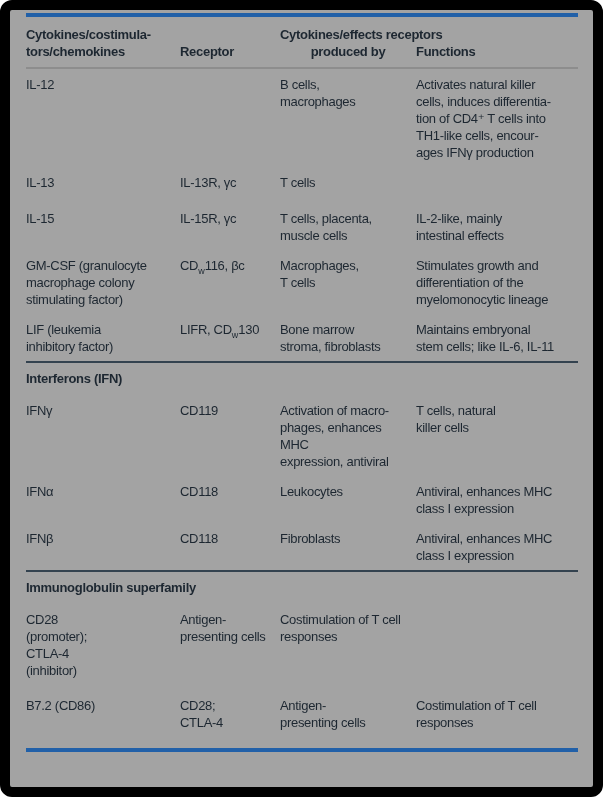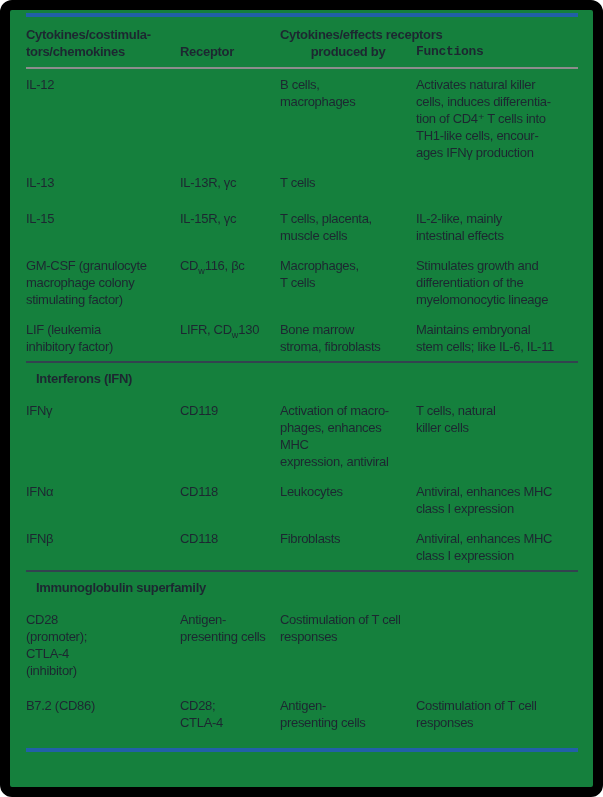--- a/index.html
+++ b/index.html
@@ -1,54 +1,53 @@
 <!DOCTYPE html>
 <html><head>
 <meta charset="utf-8">
 <title>Table</title>
 <style>
   html, body { margin: 0; padding: 0; background: #ffffff; }
   .figure {
     width: 603px; height: 797px; box-sizing: border-box;
     border: 10px solid #000000; border-radius: 12px;
-    background: #15803d; overflow: hidden;
+    background: #a3a3a3; overflow: hidden;
     padding: 0 15px 0 16px;
     font-family: "Liberation Sans", "DejaVu Sans", sans-serif;
     color: #1d2731;
     letter-spacing: -0.3px;
   }
   .rule-blue-top  { height: 4px; background: #2160a8; margin-top: 3px; }
   .rule-blue-bottom { height: 4px; background: #2160a8; margin-top: 5px; }
   .rule-gray { height: 2px; background: #8d8d8d; }
   .rule-dark { height: 2px; background: #33424f; }
 
   .thead {
     display: grid; grid-template-columns: 154px 100px 136px 1fr;
     grid-template-rows: 17px 17px;
     margin-top: 9px; padding-bottom: 7px;
     font-weight: bold; font-size: 13px; line-height: 17px;
   }
   .h-c1 { grid-column: 1; grid-row: 1 / 3; align-self: end; white-space: pre-line; }
   .h-receptor { grid-column: 2; grid-row: 2; }
   .h-group { grid-column: 3 / 5; grid-row: 1; }
   .h-produced { grid-column: 3; grid-row: 2; text-align: center; }
-  .h-functions { grid-column: 4; grid-row: 2; font-family: Liberation Mono, monospace; }
+  .h-functions { grid-column: 4; grid-row: 2; }
 
   .row {
     display: grid; grid-template-columns: 154px 100px 136px 1fr;
     padding: 7px 0 6px; font-size: 13px; line-height: 17px;
   }
   .cell { white-space: pre-line; padding-right: 6px; }
   .cell:last-child { padding-right: 0; }
   sub { font-size: 9px; letter-spacing: 0; }
 
   .section-title {
     font-weight: bold; font-size: 13px; line-height: 17px;
     padding: 7px 0 8px;
-    margin-left: 10px;
   }
 </style>
 </head>
 <body>
 
 <div class="figure">
 
   <div class="rule-blue-top"></div>
 
   <div class="thead">

